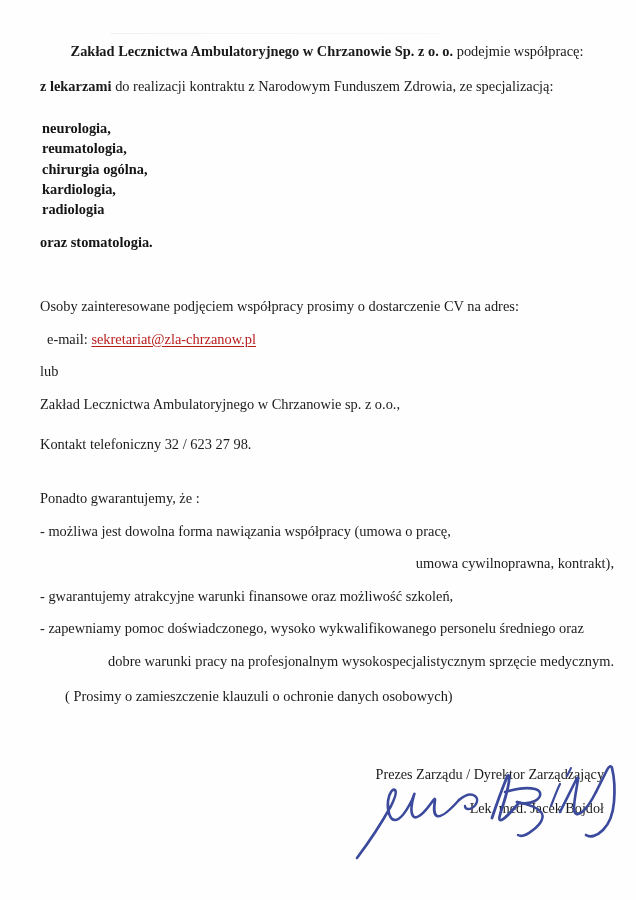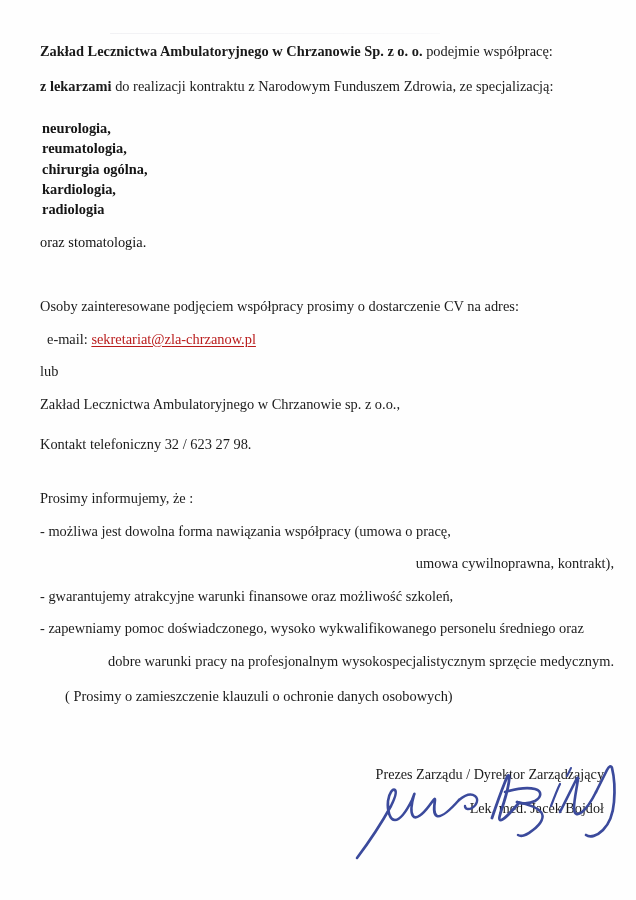--- a/index.html
+++ b/index.html
@@ -56,39 +56,39 @@
     right: 22px;
   }
 
   .line {
     font-size: 14.4px;
     line-height: 1.55;
     margin: 0;
     color: #1a1a1a;
   }
 
-  .lead-1 { margin-top: 0; margin-bottom: 13px; }
+  .lead-1 { margin-top: 0; margin-bottom: 13px; text-align: center; }
   .lead-2 { margin-bottom: 20px; }
 
   .b { font-weight: bold; }
 
   .spec-list {
     margin: 0 0 0 2px;
     padding: 0;
     list-style: none;
   }
   .spec-list li {
     font-weight: bold;
     font-size: 14.4px;
     line-height: 1.42;
     color: #141414;
   }
 
   .oraz {
-    font-weight: normal;
+    font-weight: bold;
     font-size: 14.4px;
     margin-top: 14px;
     margin-bottom: 0;
     color: #141414;
   }
 
   .block-contact { margin-top: 45px; }
   .block-contact p {
     margin: 0 0 11px 0;
     font-size: 14.4px;
@@ -173,21 +173,21 @@
       <p class="indent-1">
         <span>e-mail:</span>
         <a class="email-link" href="#">sekretariat@zla-chrzanow.pl</a>
       </p>
       <p>lub</p>
       <p>Zakład Lecznictwa Ambulatoryjnego w Chrzanowie sp. z o.o.,</p>
       <p class="phone-line">Kontakt telefoniczny 32 / 623 27 98.</p>
     </div>
 
     <div class="block-info">
-      <p>Prosimy informujemy, że :</p>
+      <p>Ponadto gwarantujemy, że :</p>
 
       <p>- możliwa jest dowolna forma nawiązania współpracy (umowa o pracę,</p>
       <p class="bullet-cont">umowa cywilnoprawna, kontrakt),</p>
 
       <p>- gwarantujemy atrakcyjne warunki finansowe oraz możliwość szkoleń,</p>
 
       <p>- zapewniamy pomoc doświadczonego, wysoko wykwalifikowanego personelu średniego oraz</p>
       <p class="bullet-cont">dobre warunki pracy na profesjonalnym wysokospecjalistycznym sprzęcie medycznym.</p>
     </div>
 

